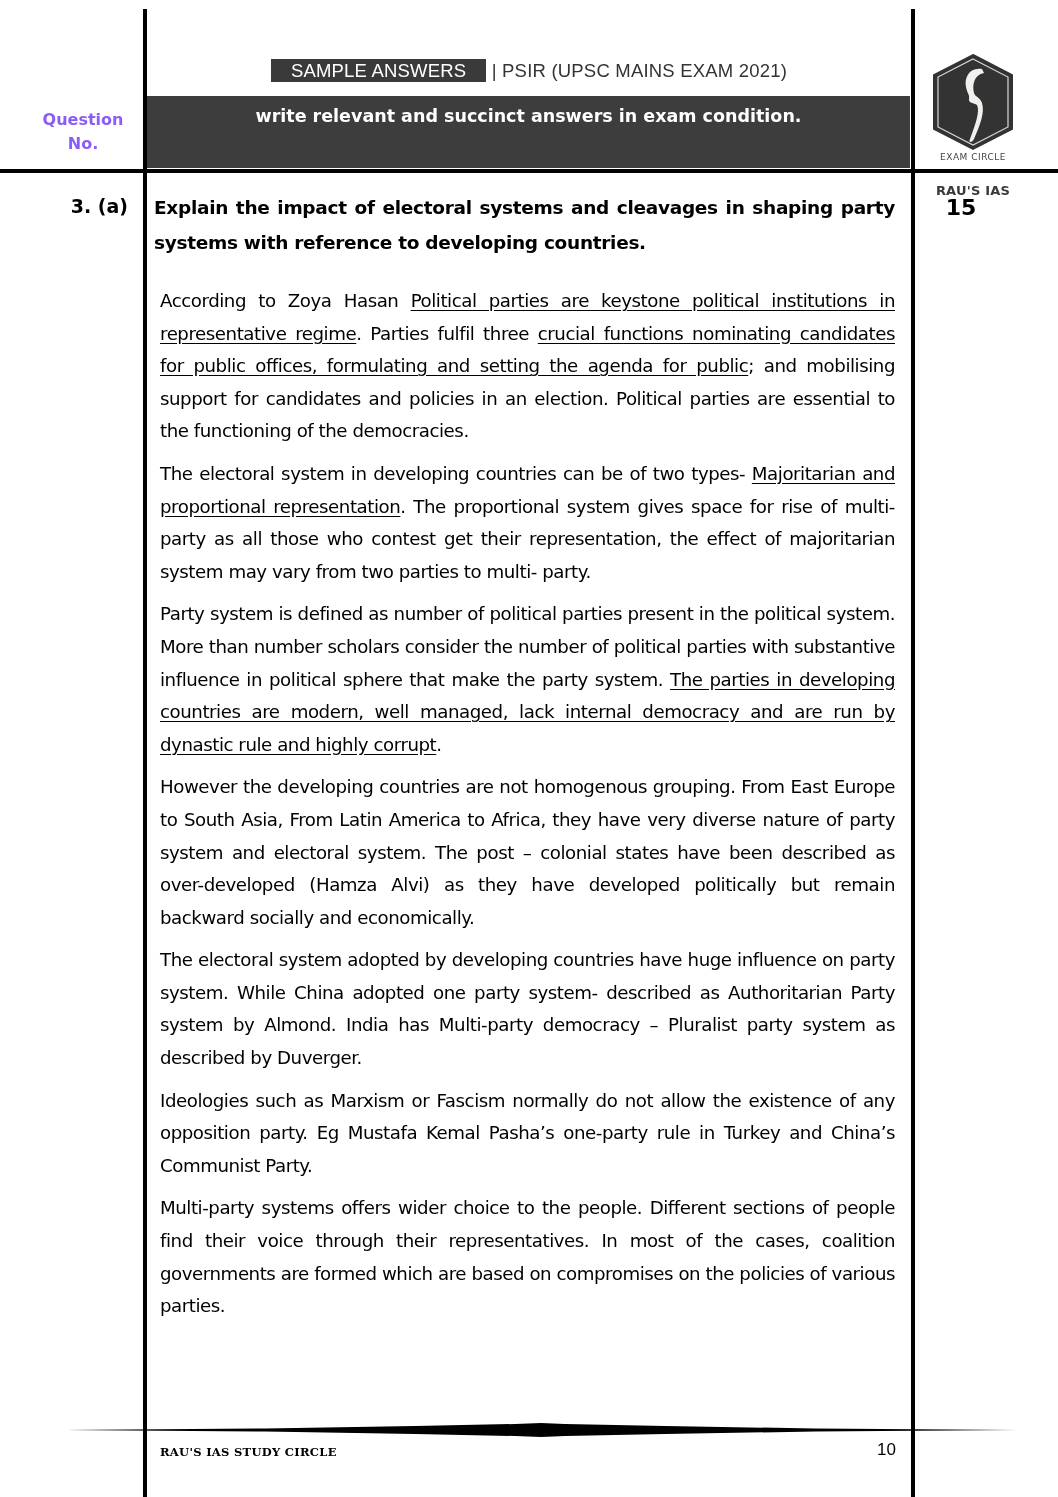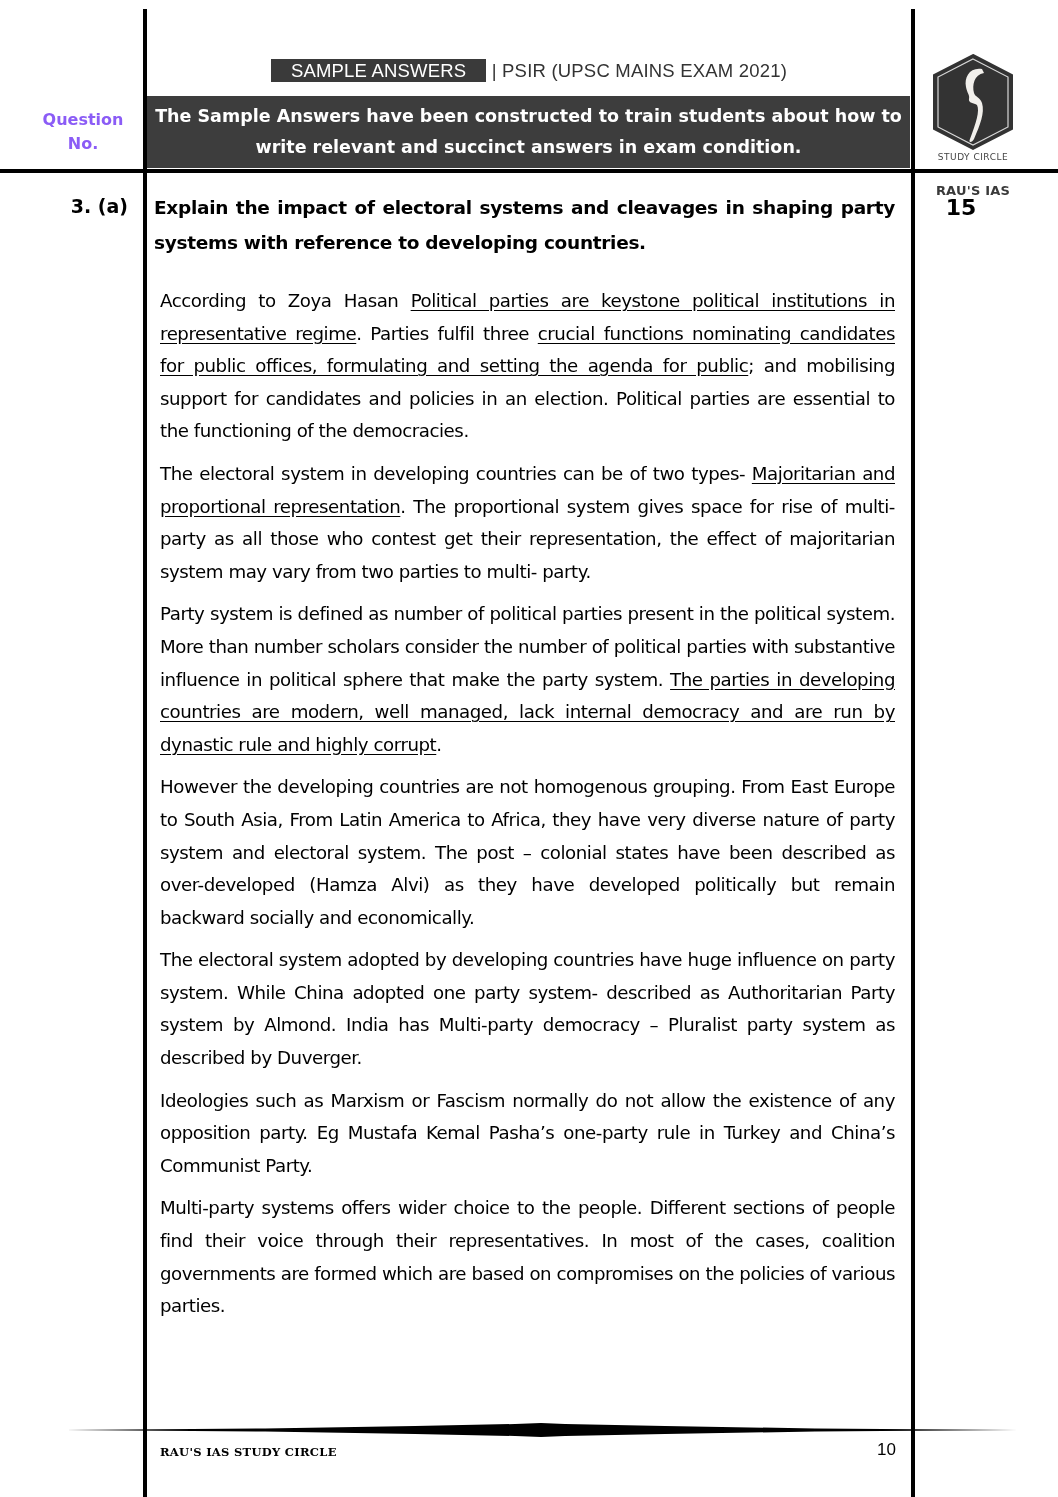--- a/index.html
+++ b/index.html
@@ -194,36 +194,35 @@
 
 <div class="vline left"></div>
 <div class="vline right"></div>
 <div class="hrule-top"></div>
 
 <div class="header-title">
   <span class="tag">SAMPLE ANSWERS</span><span> | PSIR (UPSC MAINS EXAM 2021)</span>
 </div>
 
 <div class="banner">
-  <div>The Sample Answers have been constructed to train students about how to</div>
   <div>write relevant and succinct answers in exam condition.</div>
 </div>
 
 <div class="qno-label">
   <div>Question</div>
   <div>No.</div>
 </div>
 
 <svg class="logo" viewBox="0 0 86 100" width="86" height="96">
   <polygon points="43,2 82,22 82,76 43,96 4,76 4,22" fill="#333333" stroke="#333333" stroke-width="2"></polygon>
   <polygon points="43,6 78,24 78,74 43,92 8,74 8,24" fill="none" stroke="#d8d8d8" stroke-width="1.2"></polygon>
   <path d="M52,16 C40,14 34,24 36,34 C37,40 40,42 39,46 C38,50 44,50 47,52 C50,58 46,70 40,86 C38,90 42,90 44,86 C50,72 55,60 52,50 C50,44 45,44 44,40 C42,32 44,22 54,20 Z" fill="#f2f0ec"></path>
 </svg>
 <div class="logo-text-main">RAU'S IAS</div>
-<div class="logo-text-sub">STUDY CIRCLE</div>
+<div class="logo-text-sub">EXAM CIRCLE</div>
 
 <div class="qnum">3. (a)</div>
 <div class="question">Explain the impact of electoral systems and cleavages in shaping party systems with reference to developing countries.</div>
 <div class="marks">15</div>
 
 <div class="answer" id="answer">
     <p><span>According to Zoya Hasan </span><u>Political parties are keystone political institutions in representative regime</u><span>. Parties fulfil three </span><u>crucial functions nominating candidates for public offices, formulating and setting the agenda for public</u><span>; and mobilising support for candidates and policies in an election. Political parties are essential to the functioning of the democracies.</span></p>
     <p><span>The electoral system in developing countries can be of two types- </span><u>Majoritarian and proportional representation</u><span>. The proportional system gives space for rise of multi-party as all those who contest get their representation, the effect of majoritarian system may vary from two parties to multi- party.</span></p>
     <p><span>Party system is defined as number of political parties present in the political system. More than number scholars consider the number of political parties with substantive influence in political sphere that make the party system. </span><u>The parties in developing countries are modern, well managed, lack internal democracy and are run by dynastic rule and highly corrupt</u><span>.</span></p>
     <p><span>However the developing countries are not homogenous grouping. From East Europe to South Asia, From Latin America to Africa, they have very diverse nature of party system and electoral system. The post – colonial states have been described as over-developed (Hamza Alvi) as they have developed politically but remain backward socially and economically.</span></p>

